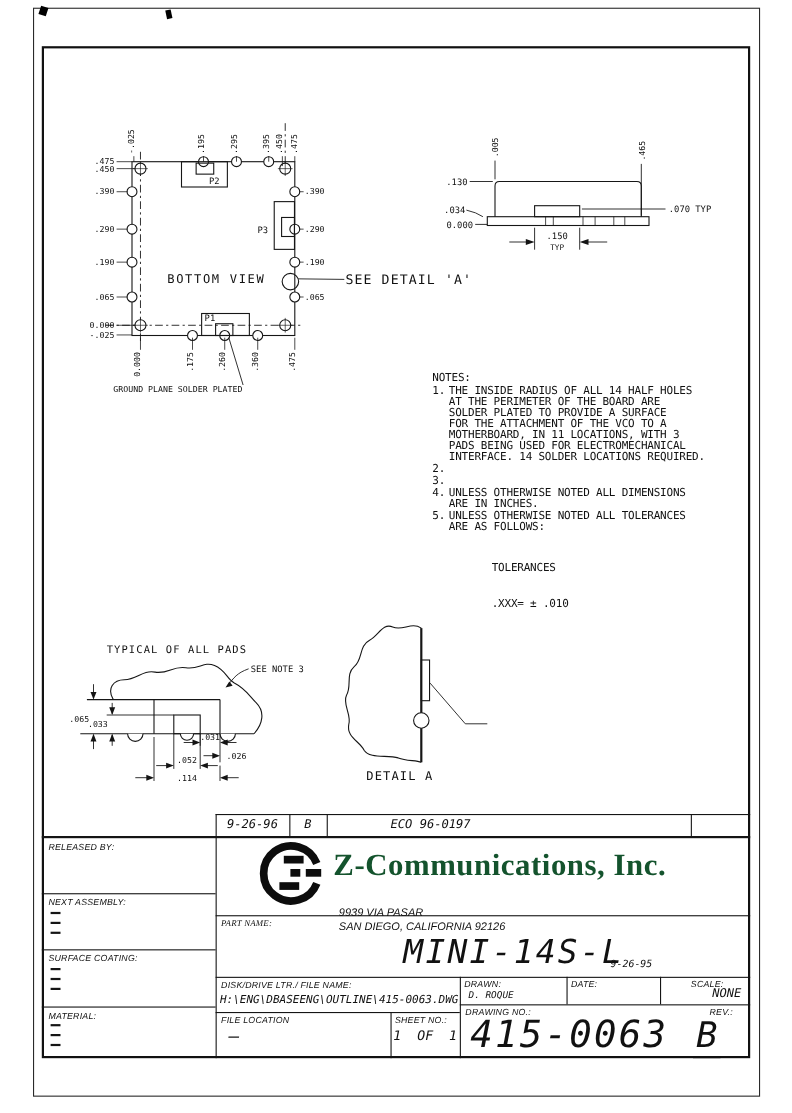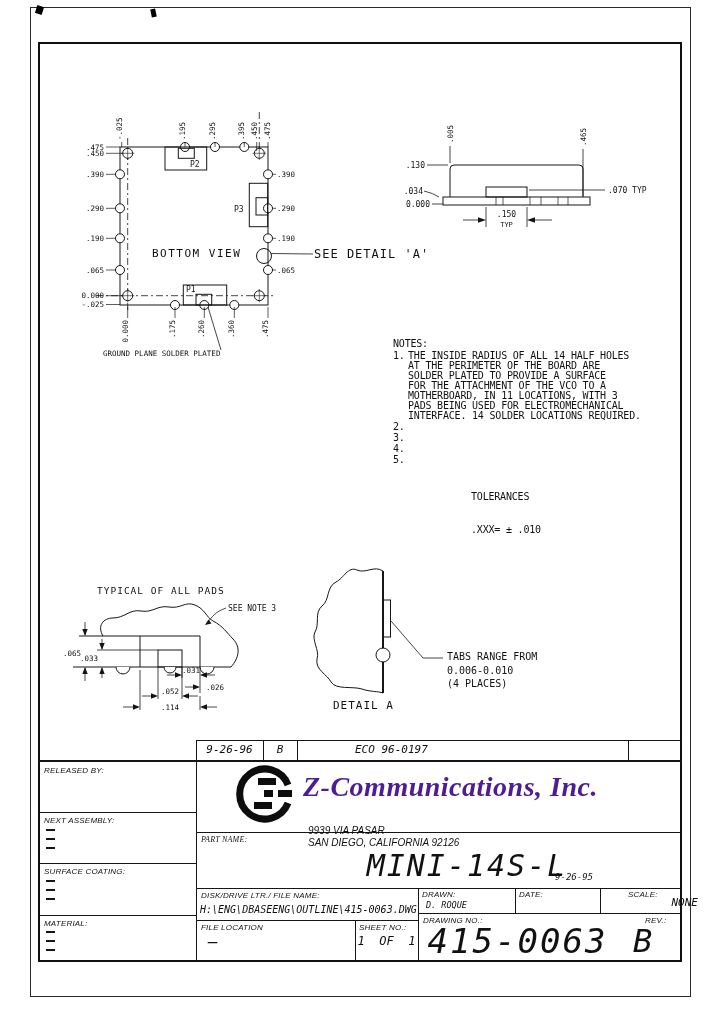--- a/index.html
+++ b/index.html
@@ -20,27 +20,27 @@
   svg .hh{fill:#fff;stroke:#161616;stroke-width:1;}
   .cad{font-family:"DejaVu Sans Mono",monospace;}
   .cadit{font-family:"DejaVu Sans Mono",monospace;font-style:italic;}
   .lbl{position:absolute;font:italic 8px "Liberation Sans",sans-serif;letter-spacing:.2px;color:#111;white-space:pre;}
   .dash{position:absolute;width:9px;height:2px;background:#151515;}
   .notes{position:absolute;font-size:10px;line-height:10px;letter-spacing:-0.2px;color:#111;}
   .notes-title{margin-bottom:2px;}
   .note{display:flex;margin-top:1px;}
   .nnum{width:15px;flex:none;}
   .ntext{white-space:pre-line;}
-  .tol{margin:4px 0 0 78px;line-height:11px;white-space:pre;}
+  .tol{margin:4px 0 0 54px;line-height:11px;white-space:pre;}
   .legend{position:absolute;font-size:9.5px;line-height:13px;white-space:pre;}
   .sup{font-size:7px;vertical-align:3px;}
   .sub2{font-size:7px;vertical-align:-1px;}
   .eco{position:absolute;font-style:italic;font-size:11px;color:#111;}
   .company{position:absolute;font-family:"Liberation Serif",serif;font-weight:bold;
-           font-size:28px;letter-spacing:.5px;color:#4c1d95;white-space:pre;font-style:italic;}
+           font-size:28px;letter-spacing:.5px;color:#14532d;white-space:pre;}
   .addr{position:absolute;font:italic 10px "Liberation Sans",sans-serif;color:#111;white-space:pre;margin-top:20px;}
   .callout{position:absolute;font-size:10px;line-height:13.5px;white-space:pre-line;}
   .mark{position:absolute;background:#000;}
 </style>
 </head>
 <body>
 
 <div class="page">
 
   <div class="outer" style="left:30px;top:7px;width:659px;height:988px;"></div>
@@ -190,23 +190,27 @@
 INTERFACE. 14 SOLDER LOCATIONS REQUIRED.</span>
     </div>
     <div class="note">
       <span class="nnum">2.</span>
     </div>
     <div class="note">
       <span class="nnum">3.</span>
     </div>
     <div class="note">
       <span class="nnum">4.</span>
+        <span class="ntext">UNLESS OTHERWISE NOTED ALL DIMENSIONS
+ARE IN INCHES.</span>
     </div>
     <div class="note">
       <span class="nnum">5.</span>
+        <span class="ntext">UNLESS OTHERWISE NOTED ALL TOLERANCES
+ARE AS FOLLOWS:</span>
     </div>
     <div class="tol">
       <div>TOLERANCES</div>
       <div>.XXX= ± .010</div>
     </div>
   </div>
 
 
   <svg style="left:55px;top:578px;" width="265" height="148" viewBox="0 0 265 148">
     <defs>
@@ -259,23 +263,20 @@
     <g>
       <path class="ln" d="M83 13 C74 7 66 16 57 12 C48 8 44 20 36 24 C26 29 30 42 22 48 C14 55 20 66 15 74 C11 82 20 92 17 101 C15 112 27 116 31 124 C36 132 52 128 62 131 C70 134 78 133 83 135"></path>
       <path class="thk" d="M83 13 V135"></path>
       <rect class="ln" x="83" y="42" width="7.5" height="37" fill="#fff"></rect>
       <circle class="hh" cx="83" cy="97" r="7"></circle>
     </g>
     <path class="ln" style="stroke-width:.8" d="M91 63 L123 100 H143"></path>
     <text style="font-size:11px;letter-spacing:1px" x="33" y="151">DETAIL A</text>
   </svg>
 
-  <div class="callout cad" style="left:447px;top:650px;">TABS RANGE FROM
-0.006-0.010
-(4 PLACES)</div>
 
   <div class="hl" style="left:196px;top:740px;width:486px;"></div>
   <div class="vl" style="left:196px;top:740px;height:222px;"></div>
   <div class="vl" style="left:263px;top:740px;height:20px;"></div>
   <div class="vl" style="left:297px;top:740px;height:20px;"></div>
   <div class="vl" style="left:628px;top:740px;height:20px;"></div>
   <div class="eco cadit" style="left:196px;top:743px;width:67px;text-align:center;">9-26-96</div>
   <div class="eco cadit" style="left:263px;top:743px;width:34px;text-align:center;">B</div>
   <div class="eco cadit" style="left:355px;top:743px;">ECO 96-0197</div>
 
@@ -323,21 +324,21 @@
   <div class="lbl" style="left:201px;top:891px;">DISK/DRIVE LTR./ FILE NAME:</div>
   <div class="t cadit" style="left:200px;top:904px;font-size:10px;">H:\ENG\DBASEENG\OUTLINE\415-0063.DWG</div>
 
   <div class="lbl" style="left:422px;top:890px;">DRAWN:</div>
   <div class="t cadit" style="left:426px;top:900px;font-size:8.5px;">D. ROQUE</div>
 
   <div class="lbl" style="left:519px;top:890px;">DATE:</div>
   <div class="t cadit" style="left:515px;top:872px;width:78px;text-align:right;font-size:9px;">9-26-95</div>
 
   <div class="lbl" style="left:604px;top:890px;margin-left:24px;">SCALE:</div>
-  <div class="t cadit" style="left:600px;top:896px;width:74px;text-align:right;font-size:11px;padding-left:24px;">NONE</div>
+  <div class="t cadit" style="left:600px;top:896px;width:74px;text-align:right;font-size:11px;">NONE</div>
 
   <div class="lbl" style="left:201px;top:923px;">FILE LOCATION</div>
   <div class="t cadit" style="left:208px;top:932px;font-size:16px;">—</div>
 
   <div class="lbl" style="left:359px;top:923px;">SHEET NO.:</div>
   <div class="t cadit" style="left:355px;top:934px;width:63px;text-align:center;font-size:12px;">1  OF  1</div>
 
   <div class="lbl" style="left:423px;top:916px;">DRAWING NO.:</div>
   <div class="t cadit" style="left:410px;top:921px;width:215px;text-align:center;font-size:34px;letter-spacing:2px;">415-0063</div>
   <div class="lbl" style="left:645px;top:916px;">REV.:</div>

